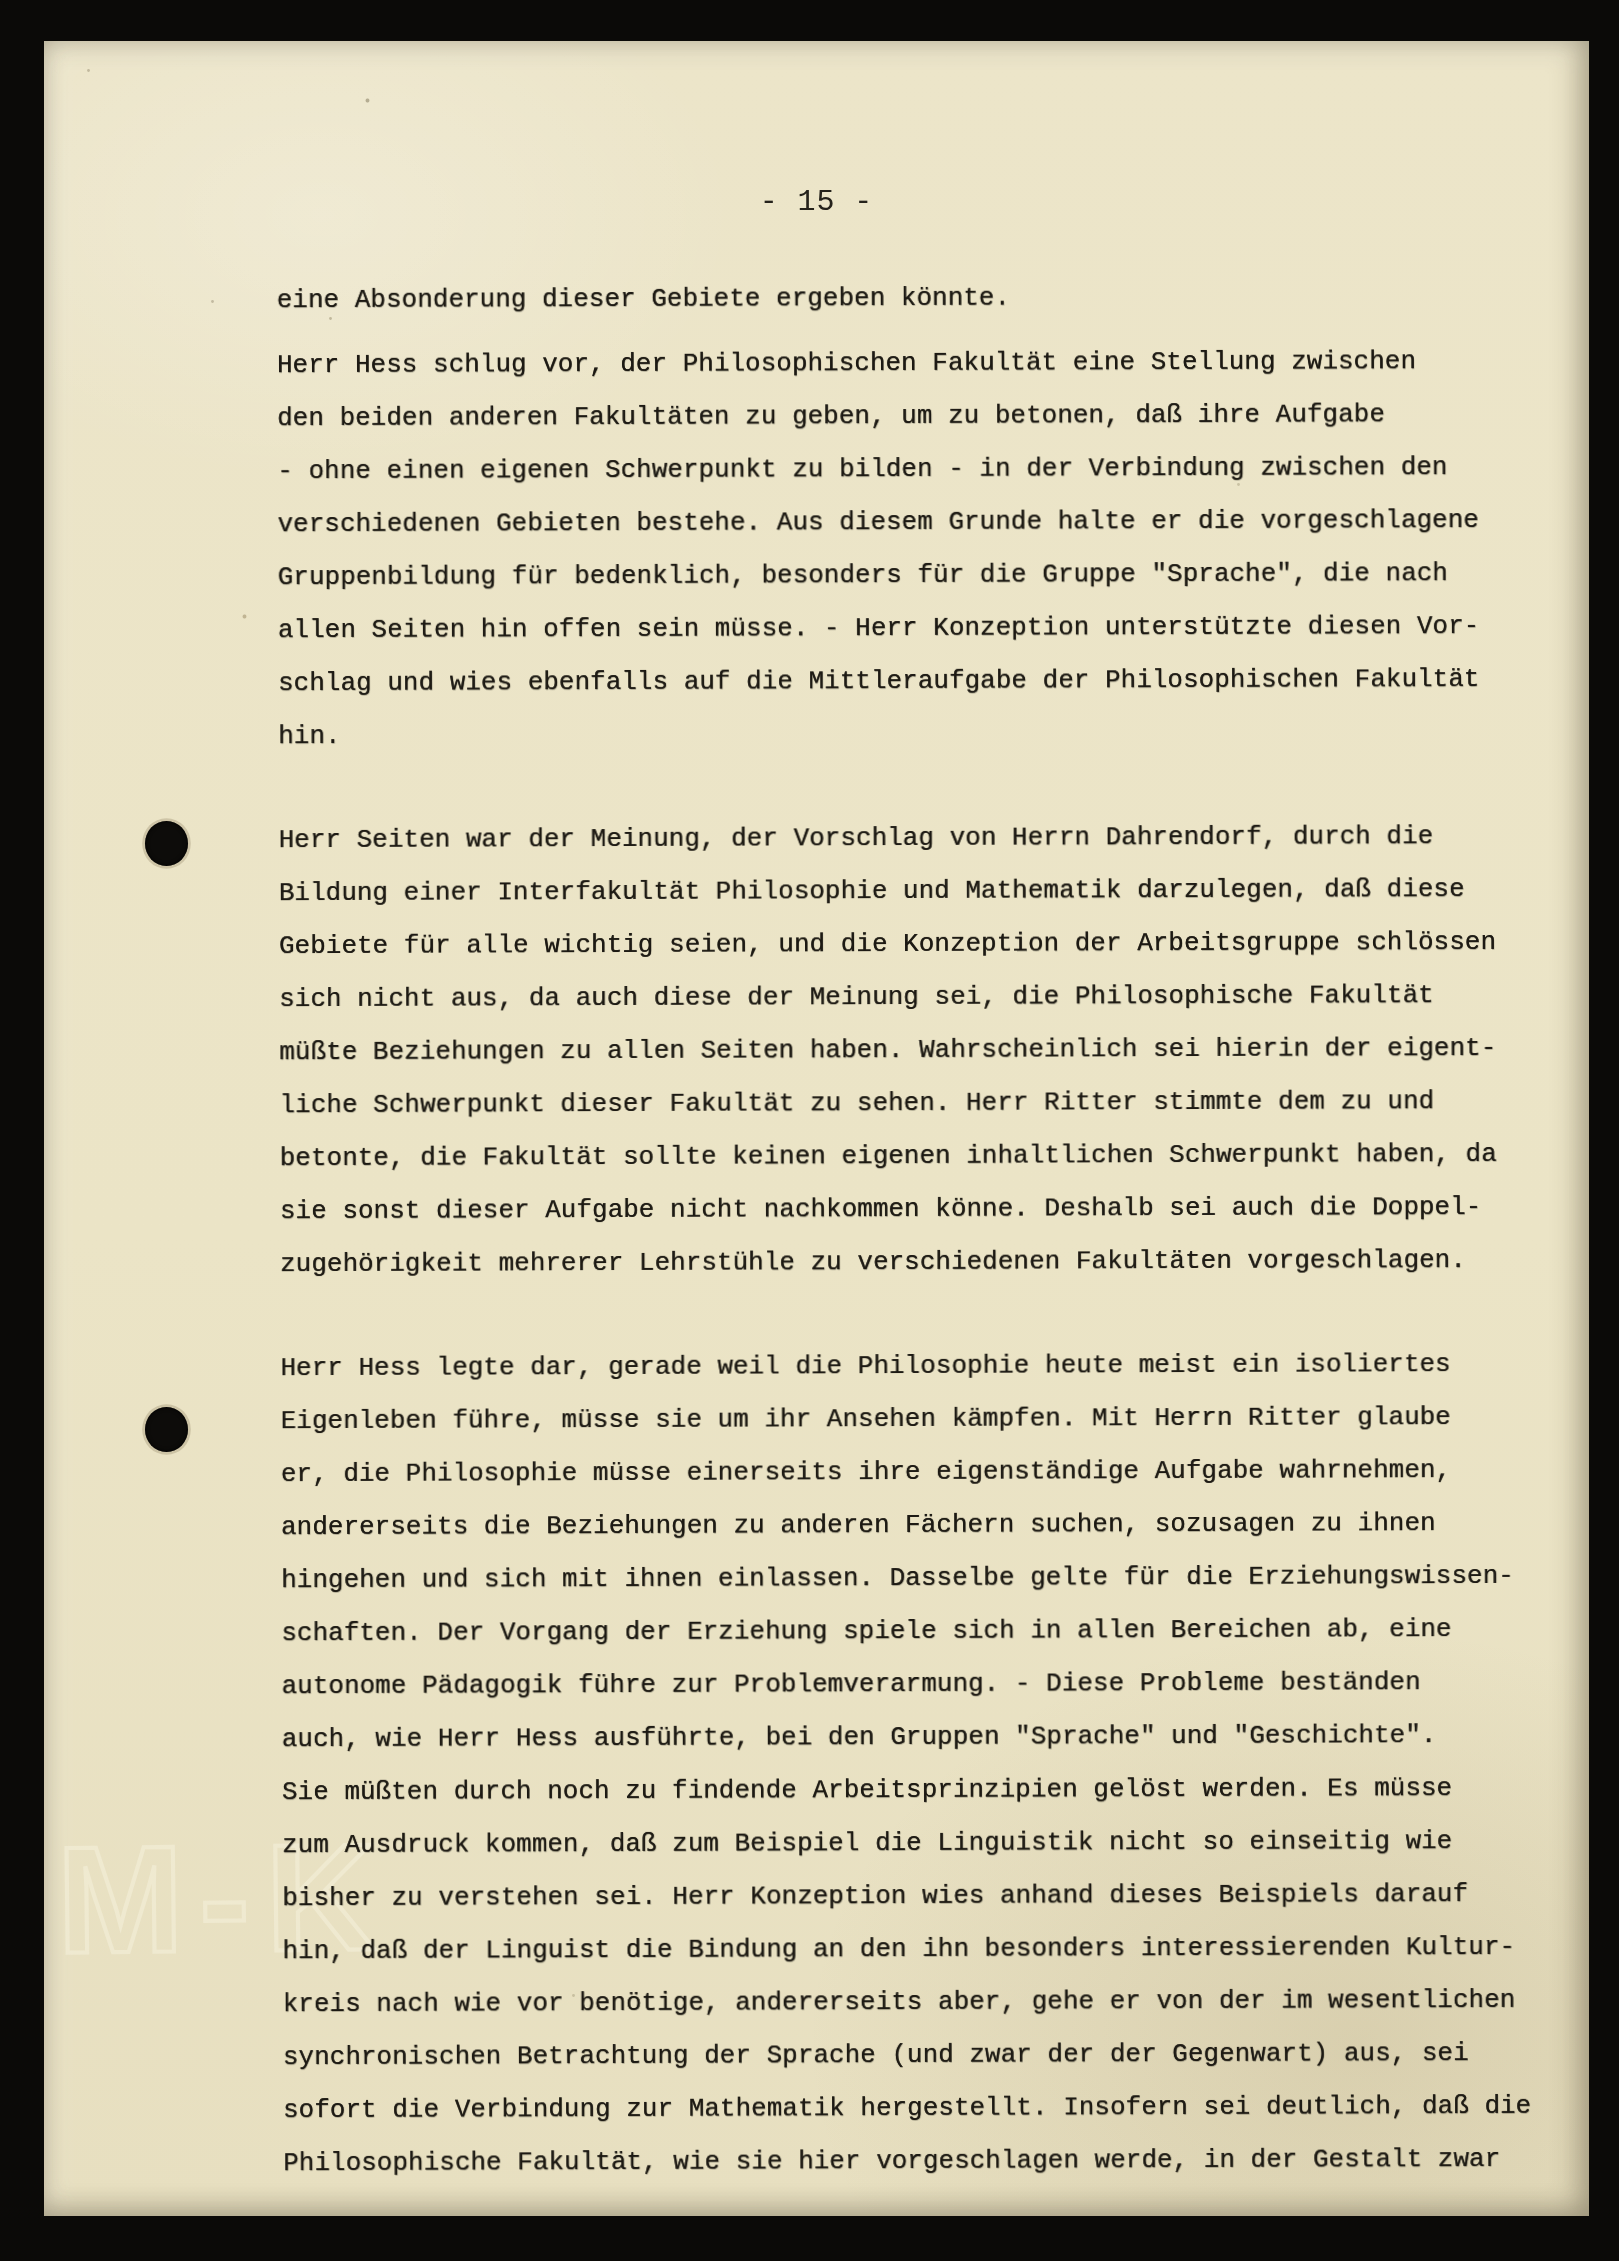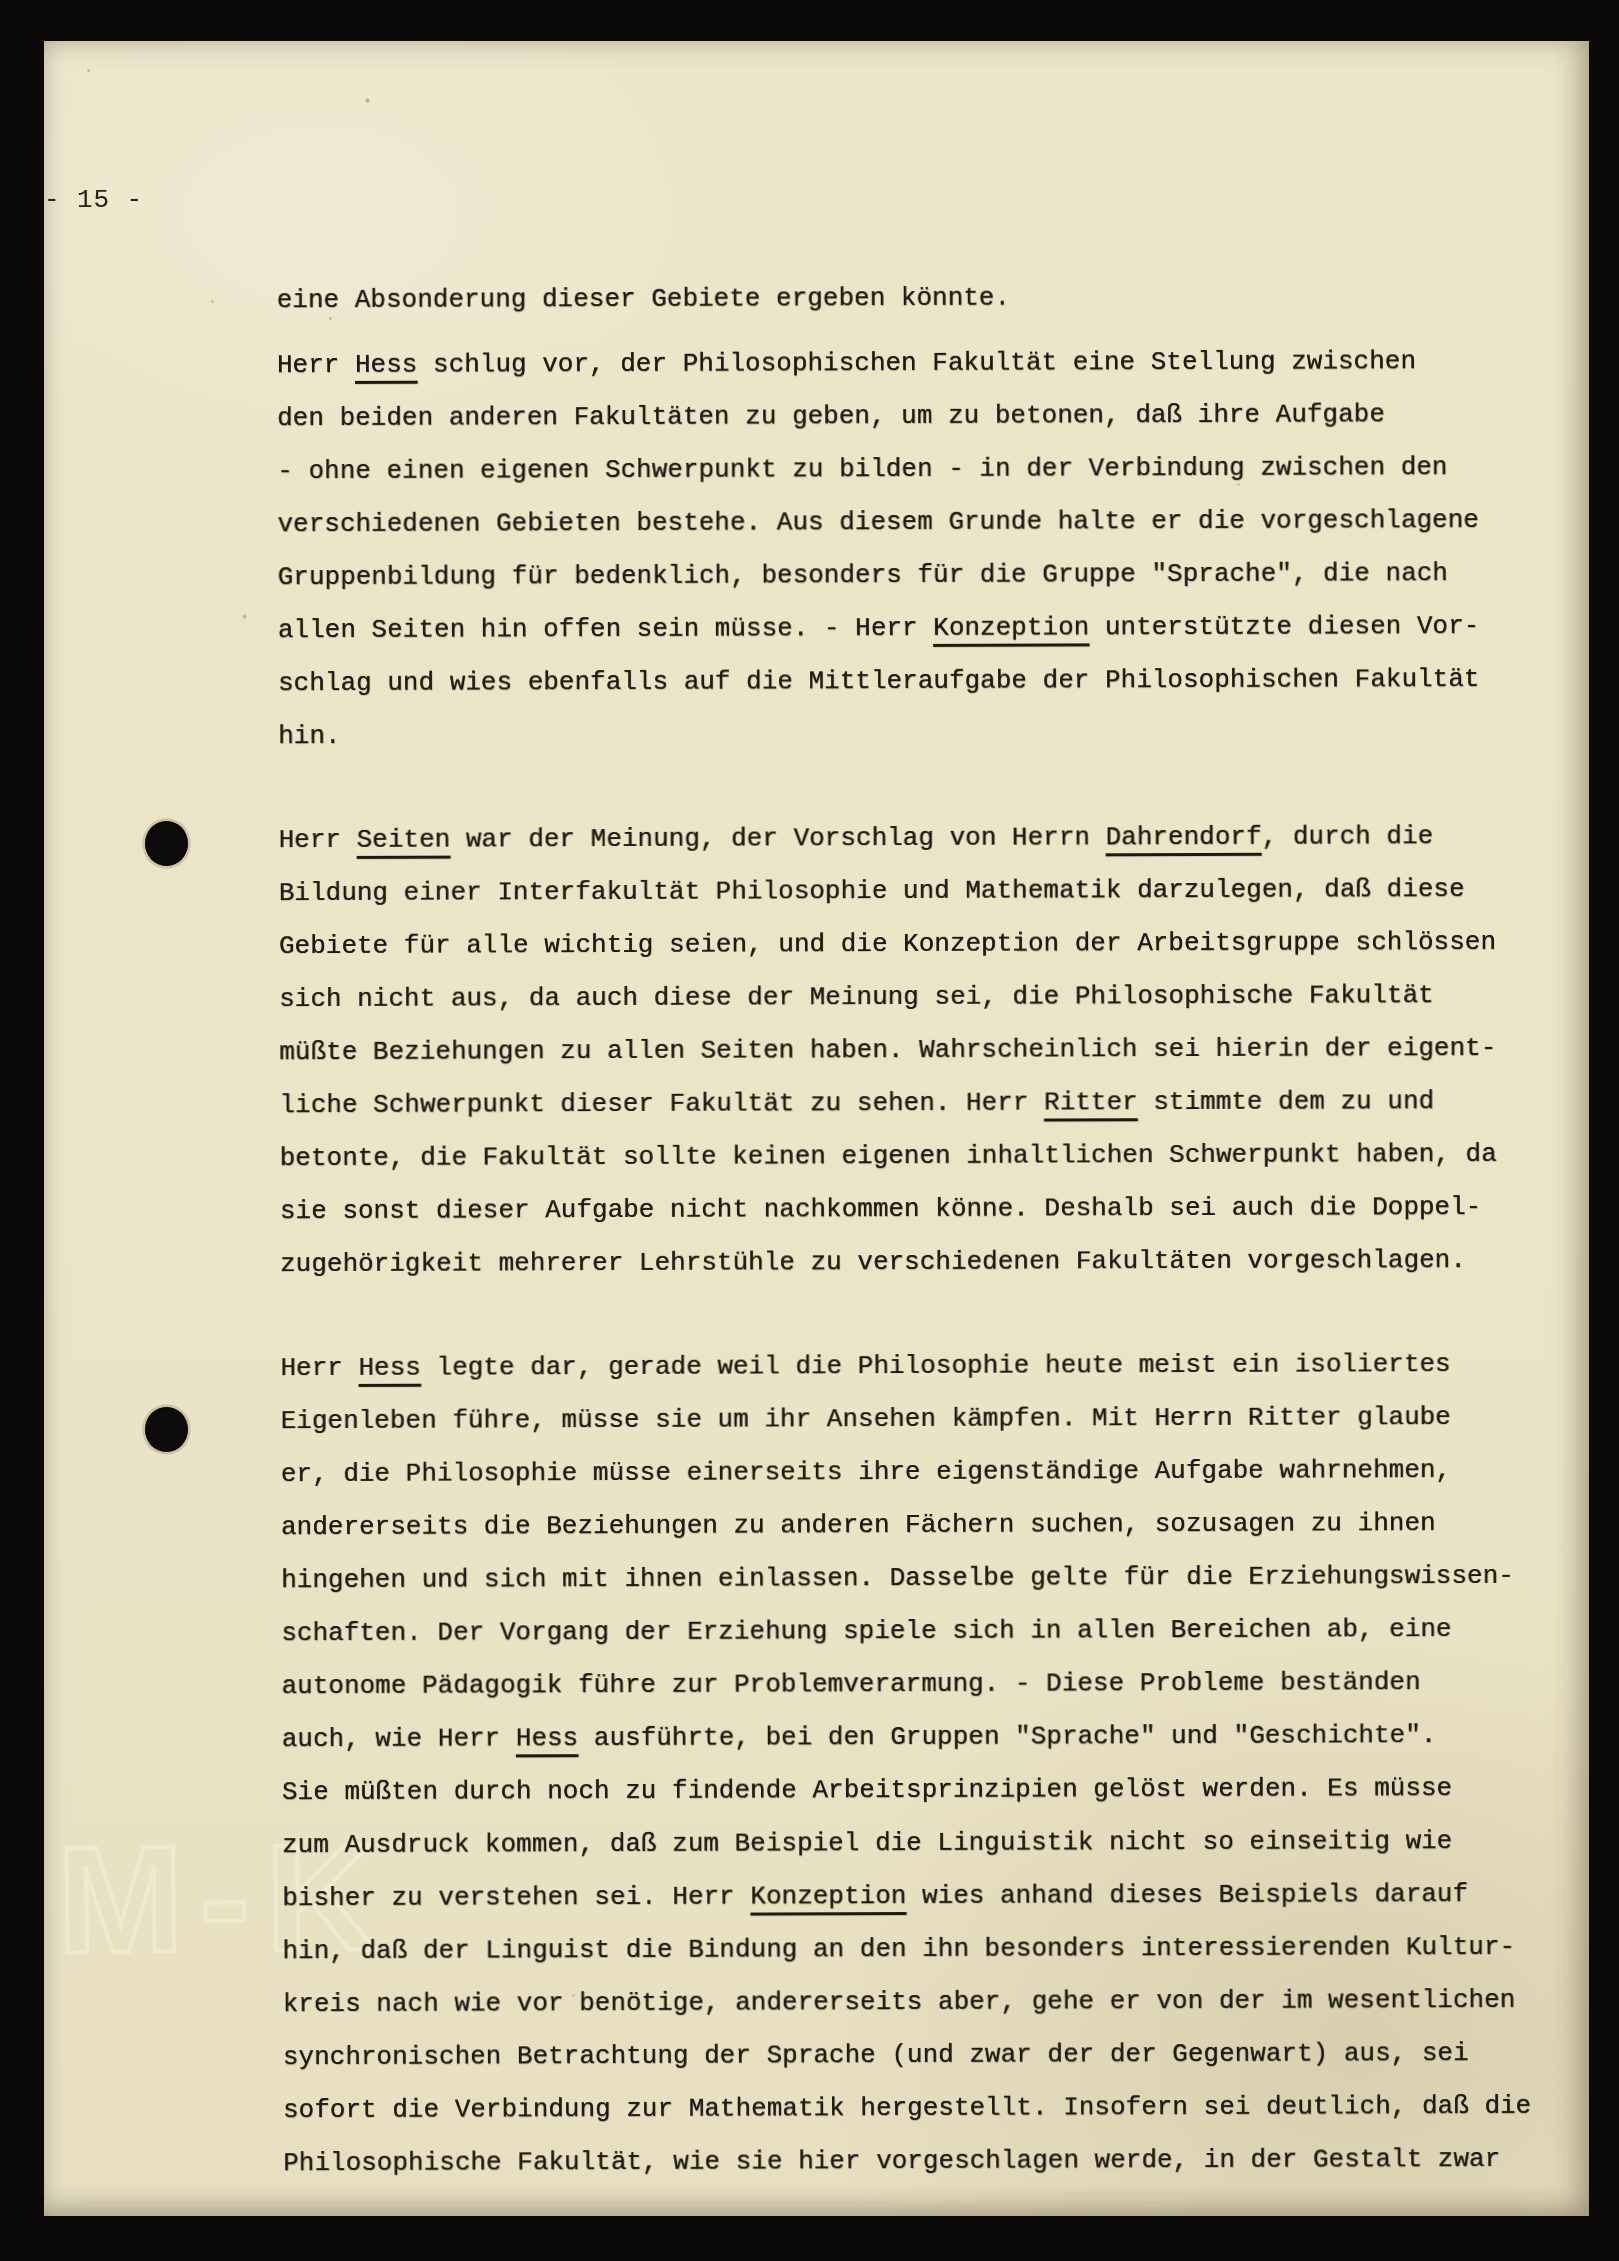--- a/index.html
+++ b/index.html
@@ -13,37 +13,36 @@
     background:
       radial-gradient(645px 415px at 18% 8%, rgba(255,255,255,.20), transparent 65%),
       radial-gradient(922px 692px at 85% 92%, rgba(125,105,60,.14), transparent 60%),
       linear-gradient(180deg,#ece5c9 0%,#ebe4c6 55%,#e7dfc0 100%);
     box-shadow:
       inset -11px 0 28px rgba(70,60,35,.30),
       inset 0 -9.2px 23px rgba(70,60,35,.22),
       inset 7.4px 5.5px 32px rgba(255,255,255,.22);
   }
   .page-number{
-    position:absolute;left:0;right:0;top:144px;text-align:left;
-    font-size:26px;color:#25221b;letter-spacing:0.9px;
+    position:absolute;left:0;right:0;top:144px;text-align:center;
+    font-size:30px;color:#25221b;letter-spacing:0.9px;
     filter:blur(0.2px);
   }
   .text-block{
     position:absolute;left:236px;top:231px;width:1263px;
     font-size:26px;line-height:53px;color:#211e18;
     transform:rotate(-0.2deg);
     filter:blur(0.2px) contrast(1.05);
     text-shadow:0 0 0.5px rgba(33,30,24,.85),0.5px 0.5px 0 rgba(33,30,24,.25);
   }
   .paragraph{margin:0;}
   .paragraph + .paragraph{margin-top:51px;}
   .paragraph:nth-child(2){margin-top:11.5px;}
   .line{white-space:nowrap;}
   .u{
-    text-decoration:underline;
     text-decoration-thickness:2.8px;
     text-underline-offset:8.8px;
   }
   .hole{
     position:absolute;left:101px;width:43px;height:45px;border-radius:50%;
     background:#0d0c0a;
     box-shadow:0 0 0 2.8px rgba(120,105,70,.25), inset 0 0 4.6px #000;
   }
   .hole.h1{top:780px;}
   .hole.h2{top:1366px;}

